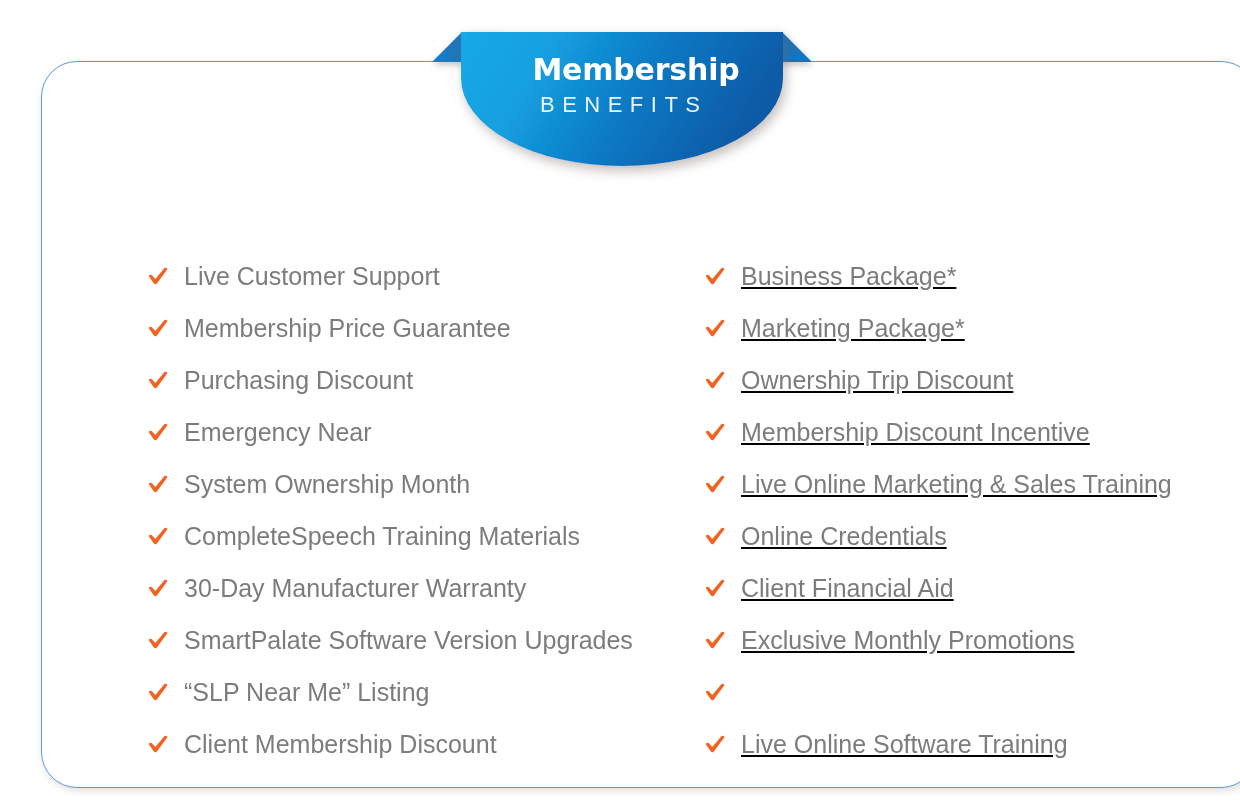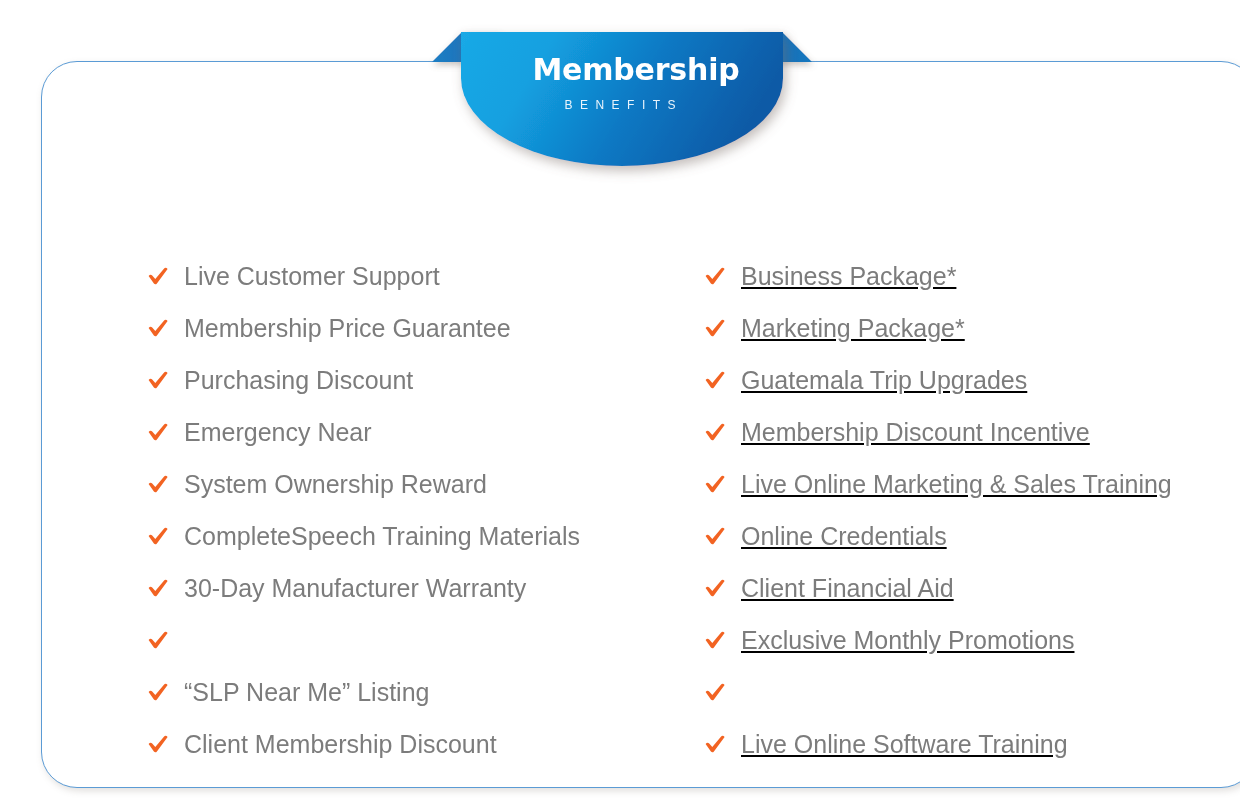--- a/index.html
+++ b/index.html
@@ -67,21 +67,21 @@
   }
   #ribbon-subtitle {
     position: absolute;
     left: 0;
     top: 94px;
     width: 1240px;
     text-align: center;
     color: #eaf4fc;
     font-family: "Liberation Sans", sans-serif;
     font-weight: 400;
-    font-size: 12px;
+    font-size: 22px;
     letter-spacing: 7.5px;
     text-indent: 7.5px;
     line-height: 22px;
   }
 
   
   .benefit-column {
     position: absolute;
     top: 188px;
   }
@@ -150,21 +150,21 @@
           </svg>
         </span>
         <span class="benefit-label">Emergency Near</span>
       </div>
       <div class="benefit-item">
         <span class="check-icon">
           <svg viewBox="0 0 24 24">
             <path d="M2.6 11.9 C3.9 10.4 5.0 10.3 6.2 11.5 L9.3 15.0 L17.9 4.7 C19.1 3.4 20.4 3.6 21.6 4.9 L10.9 19.4 C10.0 20.6 8.8 20.6 7.9 19.5 Z" fill="#f26322"></path>
           </svg>
         </span>
-        <span class="benefit-label">System Ownership Reward</span>
+        <span class="benefit-label">System Ownership Month</span>
       </div>
       <div class="benefit-item">
         <span class="check-icon">
           <svg viewBox="0 0 24 24">
             <path d="M2.6 11.9 C3.9 10.4 5.0 10.3 6.2 11.5 L9.3 15.0 L17.9 4.7 C19.1 3.4 20.4 3.6 21.6 4.9 L10.9 19.4 C10.0 20.6 8.8 20.6 7.9 19.5 Z" fill="#f26322"></path>
           </svg>
         </span>
         <span class="benefit-label">CompleteSpeech Training Materials</span>
       </div>
       <div class="benefit-item">
@@ -174,20 +174,21 @@
           </svg>
         </span>
         <span class="benefit-label">30-Day Manufacturer Warranty</span>
       </div>
       <div class="benefit-item">
         <span class="check-icon">
           <svg viewBox="0 0 24 24">
             <path d="M2.6 11.9 C3.9 10.4 5.0 10.3 6.2 11.5 L9.3 15.0 L17.9 4.7 C19.1 3.4 20.4 3.6 21.6 4.9 L10.9 19.4 C10.0 20.6 8.8 20.6 7.9 19.5 Z" fill="#f26322"></path>
           </svg>
         </span>
+        <span class="benefit-label">SmartPalate Software Version Upgrades</span>
       </div>
       <div class="benefit-item">
         <span class="check-icon">
           <svg viewBox="0 0 24 24">
             <path d="M2.6 11.9 C3.9 10.4 5.0 10.3 6.2 11.5 L9.3 15.0 L17.9 4.7 C19.1 3.4 20.4 3.6 21.6 4.9 L10.9 19.4 C10.0 20.6 8.8 20.6 7.9 19.5 Z" fill="#f26322"></path>
           </svg>
         </span>
         <span class="benefit-label">“SLP Near Me” Listing</span>
       </div>
       <div class="benefit-item">
@@ -216,21 +217,21 @@
           </svg>
         </span>
         <span class="benefit-label">Marketing Package*</span>
       </div>
       <div class="benefit-item">
         <span class="check-icon">
           <svg viewBox="0 0 24 24">
             <path d="M2.6 11.9 C3.9 10.4 5.0 10.3 6.2 11.5 L9.3 15.0 L17.9 4.7 C19.1 3.4 20.4 3.6 21.6 4.9 L10.9 19.4 C10.0 20.6 8.8 20.6 7.9 19.5 Z" fill="#f26322"></path>
           </svg>
         </span>
-        <span class="benefit-label">Guatemala Trip Upgrades</span>
+        <span class="benefit-label">Ownership Trip Discount</span>
       </div>
       <div class="benefit-item">
         <span class="check-icon">
           <svg viewBox="0 0 24 24">
             <path d="M2.6 11.9 C3.9 10.4 5.0 10.3 6.2 11.5 L9.3 15.0 L17.9 4.7 C19.1 3.4 20.4 3.6 21.6 4.9 L10.9 19.4 C10.0 20.6 8.8 20.6 7.9 19.5 Z" fill="#f26322"></path>
           </svg>
         </span>
         <span class="benefit-label">Membership Discount Incentive</span>
       </div>
       <div class="benefit-item">

